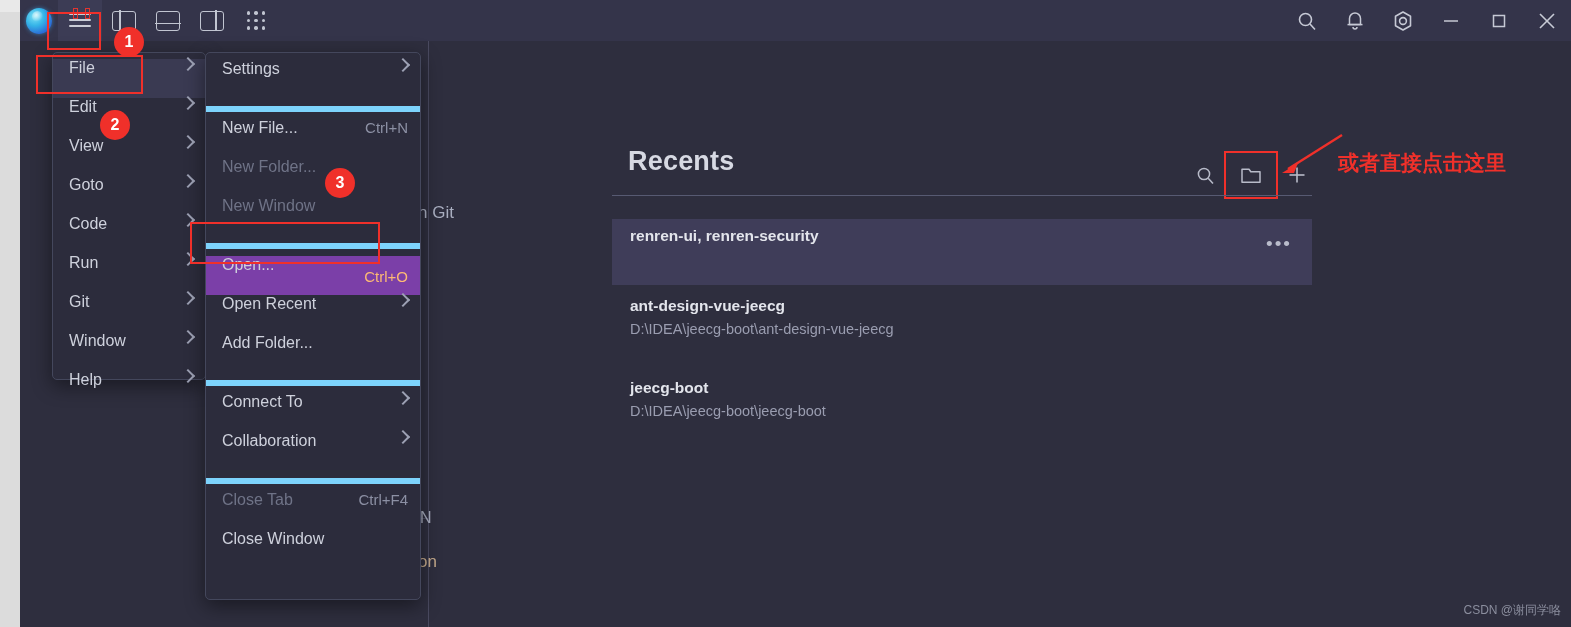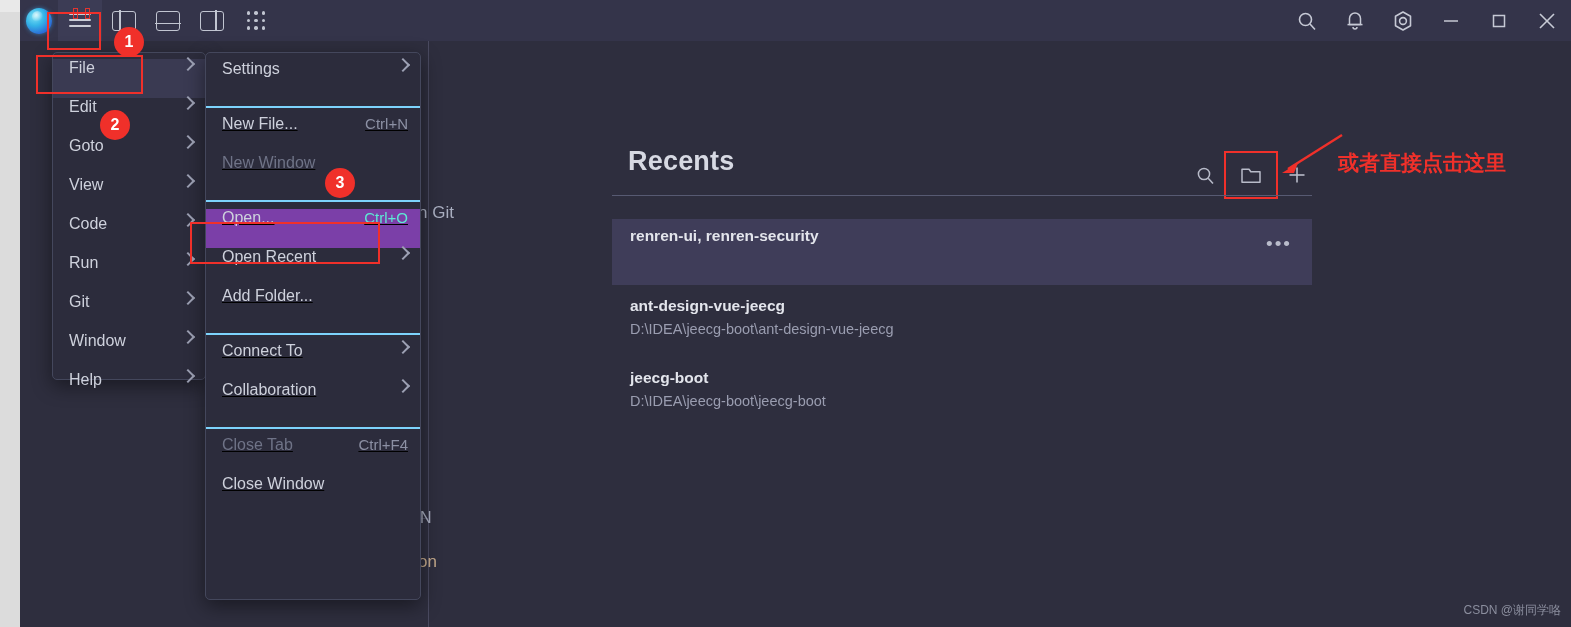--- a/index.html
+++ b/index.html
@@ -71,24 +71,24 @@
   .menu{position:absolute;background:#2c2c3c;border:1px solid #44475c;border-radius:5px;
         box-shadow:0 6px 20px rgba(0,0,0,.45);box-sizing:border-box;}
   .menu1{left:52px;top:52px;width:154px;height:328px;padding:6px 0;}
   .menu2{left:205px;top:52px;width:216px;height:548px;padding:0;}
   .mi{position:relative;height:39px;display:flex;align-items:flex-start;padding:0 12px 0 16px;color:#ced1dc;font-size:16px;cursor:default;}
   .mi.hl{background:#3a3a52;}
   .mi.purple{background:#7b3fa8;}
   .mi.dim{color:#6f7387;}
   .mi .lbl{flex:1;white-space:nowrap;}
   .mi .sc{color:#8c90a4;font-size:15px;margin-left:12px;}
-  .mi.purple .sc{color:#5eead4;}
+  .mi.purple .sc{color:#fdba74;margin-top:12px;}
   .chev{width:8px;height:8px;border-right:2px solid #9da1b4;border-top:2px solid #9da1b4;transform:rotate(45deg);margin-left:8px;}
   .m2grp{padding:7px 0;}
-  .m2grp + .m2grp{border-top:2px solid #7dd3fc;text-decoration:underline;}
+  .m2grp + .m2grp{border-top:6px solid #7dd3fc;}
 
   
   .redbox{position:absolute;border:2px solid #f0302a;box-sizing:border-box;pointer-events:none;}
   .badge{position:absolute;width:30px;height:30px;border-radius:50%;background:#f0302a;color:#fff;
          font-size:16px;font-weight:bold;display:flex;align-items:center;justify-content:center;}
   .annot{position:absolute;color:#f0302a;font-size:21px;font-weight:bold;white-space:nowrap;}
   .arrow{position:absolute;}
 
   .wm{position:absolute;right:10px;bottom:8px;color:#8b8e9e;font-size:12px;}
 </style>
@@ -217,21 +217,21 @@
         <div class="rec-item sel">
           <div class="rec-name">renren-ui, renren-security</div>
           <div class="rec-dots">•••</div>
         </div>
 
         <div class="rec-item" style="margin-top:4px">
           <div class="rec-name">ant-design-vue-jeecg</div>
           <div class="rec-path">D:\IDEA\jeecg-boot\ant-design-vue-jeecg</div>
         </div>
 
-        <div class="rec-item" style="margin-top:16px">
+        <div class="rec-item" style="margin-top:26px">
           <div class="rec-name">jeecg-boot</div>
           <div class="rec-path">D:\IDEA\jeecg-boot\jeecg-boot</div>
         </div>
 
       </div>
     </div>
 
     <svg class="arrow" style="left:1258px;top:88px;" width="70" height="50" viewBox="0 0 70 50">
       <line x1="64" y1="6" x2="10" y2="40" stroke="#f0302a" stroke-width="2.4"></line>
       <polygon points="4,44 20,34 16,44" fill="#f0302a"></polygon>
@@ -244,25 +244,25 @@
   <div class="menu menu1">
     <div class="mi hl">
       <span class="lbl">File</span>
       <span class="chev"></span>
     </div>
     <div class="mi">
       <span class="lbl">Edit</span>
       <span class="chev"></span>
     </div>
     <div class="mi">
+      <span class="lbl">View</span>
+      <span class="chev"></span>
+    </div>
+    <div class="mi">
       <span class="lbl">Goto</span>
-      <span class="chev"></span>
-    </div>
-    <div class="mi">
-      <span class="lbl">View</span>
       <span class="chev"></span>
     </div>
     <div class="mi">
       <span class="lbl">Code</span>
       <span class="chev"></span>
     </div>
     <div class="mi">
       <span class="lbl">Run</span>
       <span class="chev"></span>
     </div>
@@ -286,20 +286,23 @@
       <div class="mi">
         <span class="lbl">Settings</span>
         <span class="chev"></span>
       </div>
     </div>
 
     <div class="m2grp">
       <div class="mi">
         <span class="lbl">New File...</span>
         <span class="sc">Ctrl+N</span>
+      </div>
+      <div class="mi dim">
+        <span class="lbl">New Folder...</span>
       </div>
       <div class="mi dim">
         <span class="lbl">New Window</span>
       </div>
     </div>
 
     <div class="m2grp">
       <div class="mi purple">
         <span class="lbl">Open...</span>
         <span class="sc">Ctrl+O</span>

